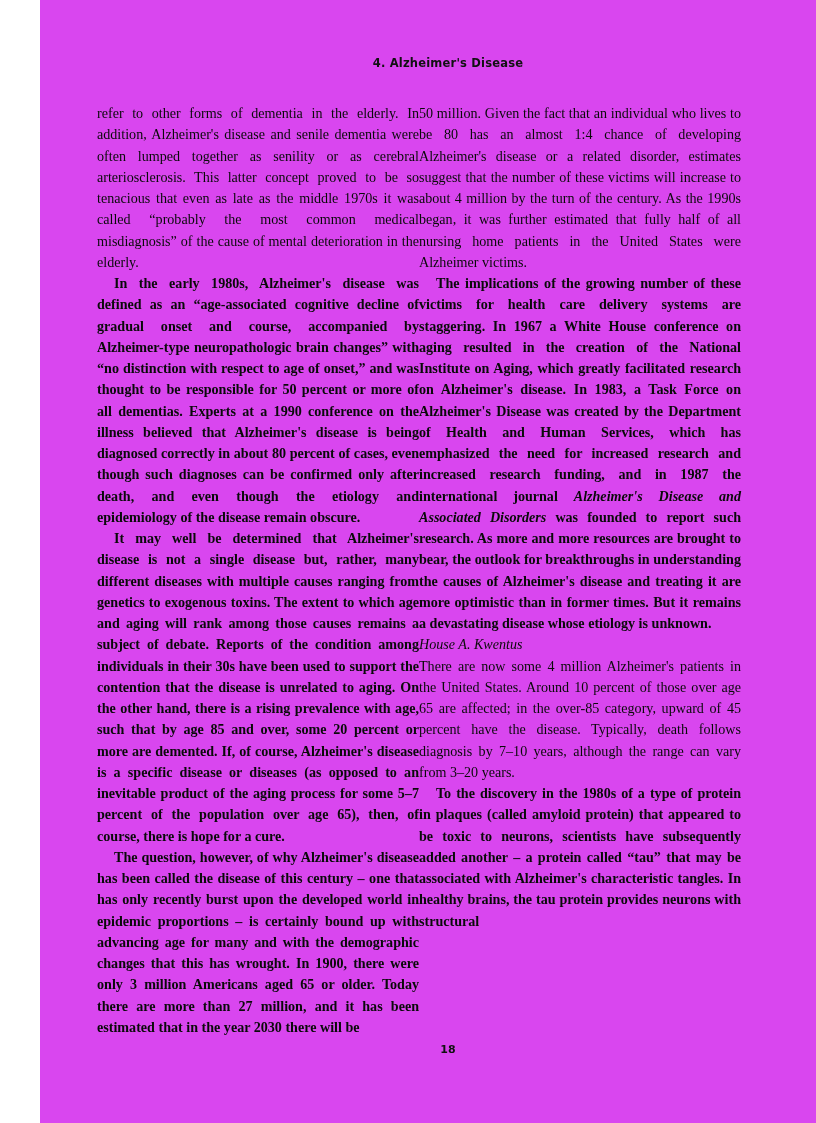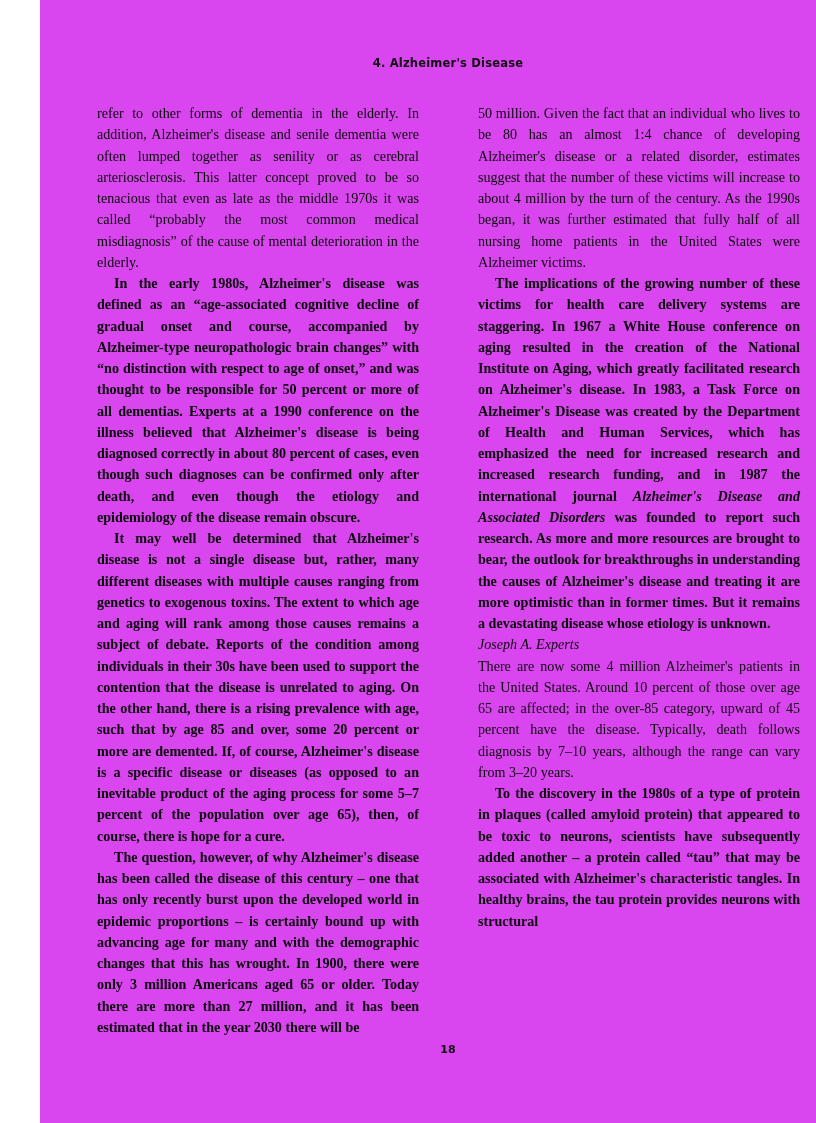--- a/index.html
+++ b/index.html
@@ -34,21 +34,20 @@
 
   
   .columns {
     position: absolute;
     left: 57px;
     top: 103px;
     width: 703px;
     height: 920px;
     display: flex;
     flex-direction: row;
-    justify-content: space-between;
   }
   .col {
     width: 322px;
   }
 
   .col p {
     margin: 0;
     font-size: 14.1px;
     line-height: 21.25px;
     text-align: justify;
@@ -118,21 +117,21 @@
       <p class="indent">In the early 1980s, Alzheimer's disease was defined as an “age-associated cognitive decline of gradual onset and course, accompanied by Alzheimer-type neuropathologic brain changes” with “no distinction with respect to age of onset,” and was thought to be responsible for 50 percent or more of all dementias. Experts at a 1990 conference on the illness believed that Alzheimer's disease is being diagnosed correctly in about 80 percent of cases, even though such diagnoses can be confirmed only after death, and even though the etiology and epidemiology of the disease remain obscure.</p>
       <p class="indent">It may well be determined that Alzheimer's disease is not a single disease but, rather, many different diseases with multiple causes ranging from genetics to exogenous toxins. The extent to which age and aging will rank among those causes remains a subject of debate. Reports of the condition among individuals in their 30s have been used to support the contention that the disease is unrelated to aging. On the other hand, there is a rising prevalence with age, such that by age 85 and over, some 20 percent or more are demented. If, of course, Alzheimer's disease is a specific disease or diseases (as opposed to an inevitable product of the aging process for some 5–7 percent of the population over age 65), then, of course, there is hope for a cure.</p>
       <p class="indent">The question, however, of why Alzheimer's disease has been called the disease of this century – one that has only recently burst upon the developed world in epidemic proportions – is certainly bound up with advancing age for many and with the demographic changes that this has wrought. In 1900, there were only 3 million Americans aged 65 or older. Today there are more than 27 million, and it has been estimated that in the year 2030 there will be</p>
     </div>
 
     <div class="col">
       <p class="noindent">50 million. Given the fact that an individual who lives to be 80 has an almost 1:4 chance of developing Alzheimer's disease or a related disorder, estimates suggest that the number of these victims will increase to about 4 million by the turn of the century. As the 1990s began, it was further estimated that fully half of all nursing home patients in the United States were Alzheimer victims.</p>
 
       <p class="indent"><span>The implications of the growing number of these victims for health care delivery systems are staggering. In 1967 a White House conference on aging resulted in the creation of the National Institute on Aging, which greatly facilitated research on Alzheimer's disease. In 1983, a Task Force on Alzheimer's Disease was created by the Department of Health and Human Services, which has emphasized the need for increased research and increased research funding, and in 1987 the international journal </span><em class="journal">Alzheimer's Disease and Associated Disorders</em><span> was founded to report such research. As more and more resources are brought to bear, the outlook for breakthroughs in understanding the causes of Alzheimer's disease and treating it are more optimistic than in former times. But it remains a devastating disease whose etiology is unknown.</span></p>
 
-      <p class="signature">Joseph A. Experts</p>
+      <p class="signature">House A. Kwentus</p>
 
 
       <p class="noindent">There are now some 4 million Alzheimer's patients in the United States. Around 10 percent of those over age 65 are affected; in the over-85 category, upward of 45 percent have the disease. Typically, death follows diagnosis by 7–10 years, although the range can vary from 3–20 years.</p>
       <p class="indent">To the discovery in the 1980s of a type of protein in plaques (called amyloid protein) that appeared to be toxic to neurons, scientists have subsequently added another – a protein called “tau” that may be associated with Alzheimer's characteristic tangles. In healthy brains, the tau protein provides neurons with structural</p>
     </div>
 
   </div>
 
   <div class="folio">18</div>
 

